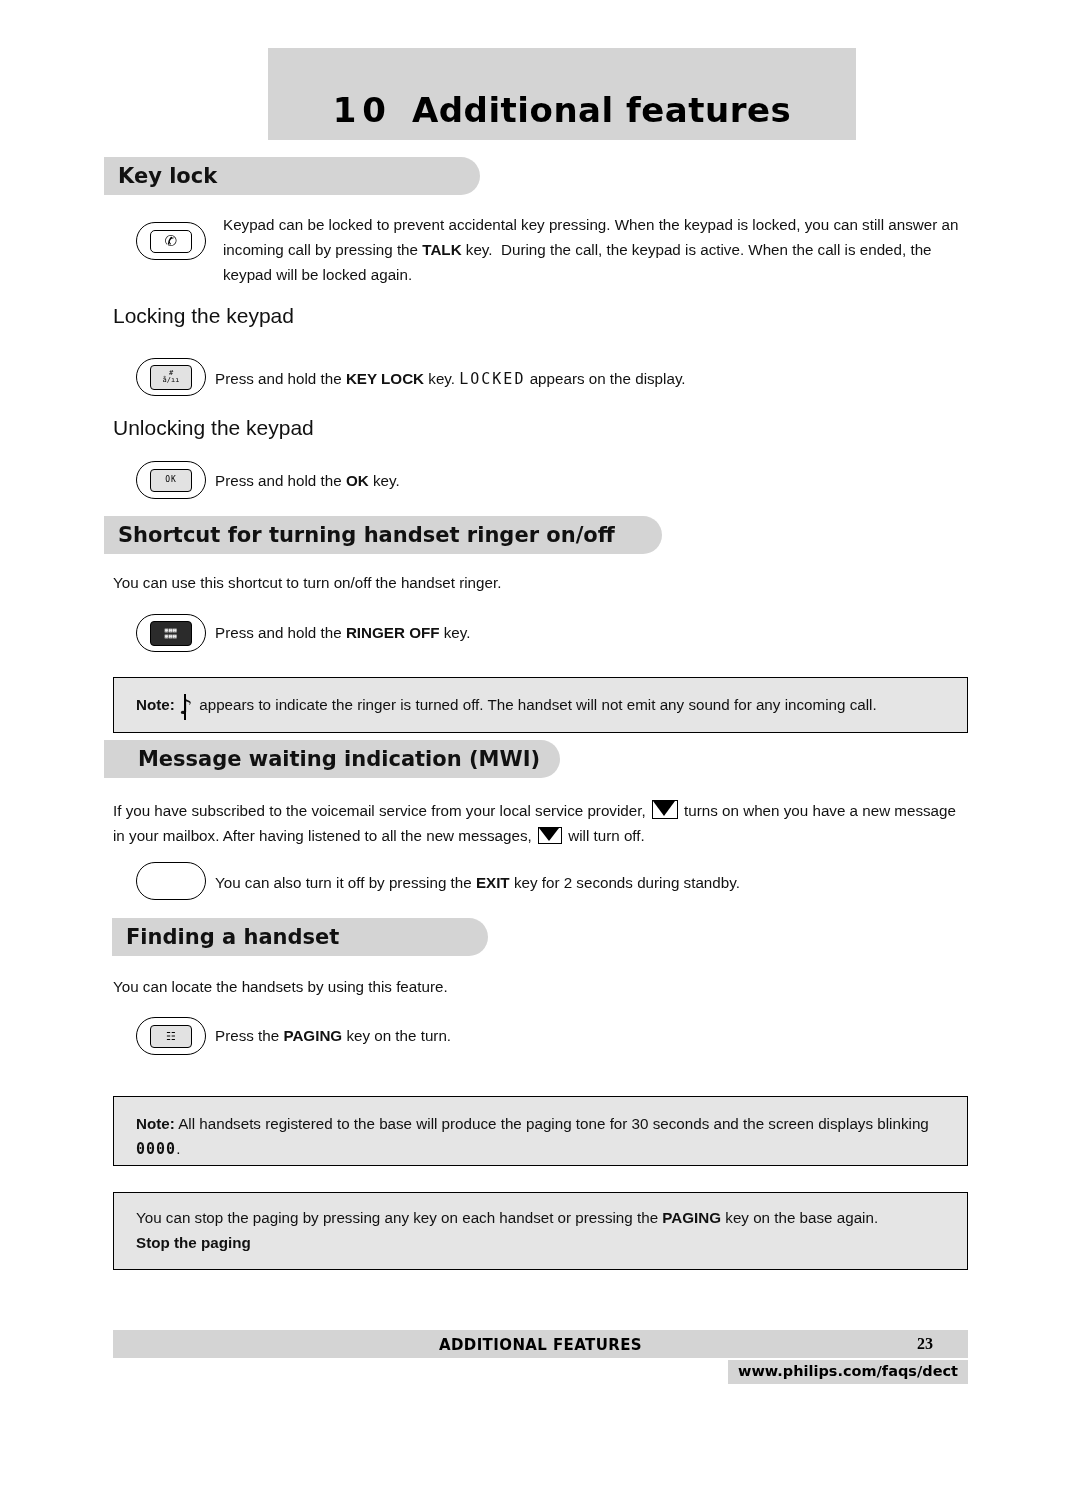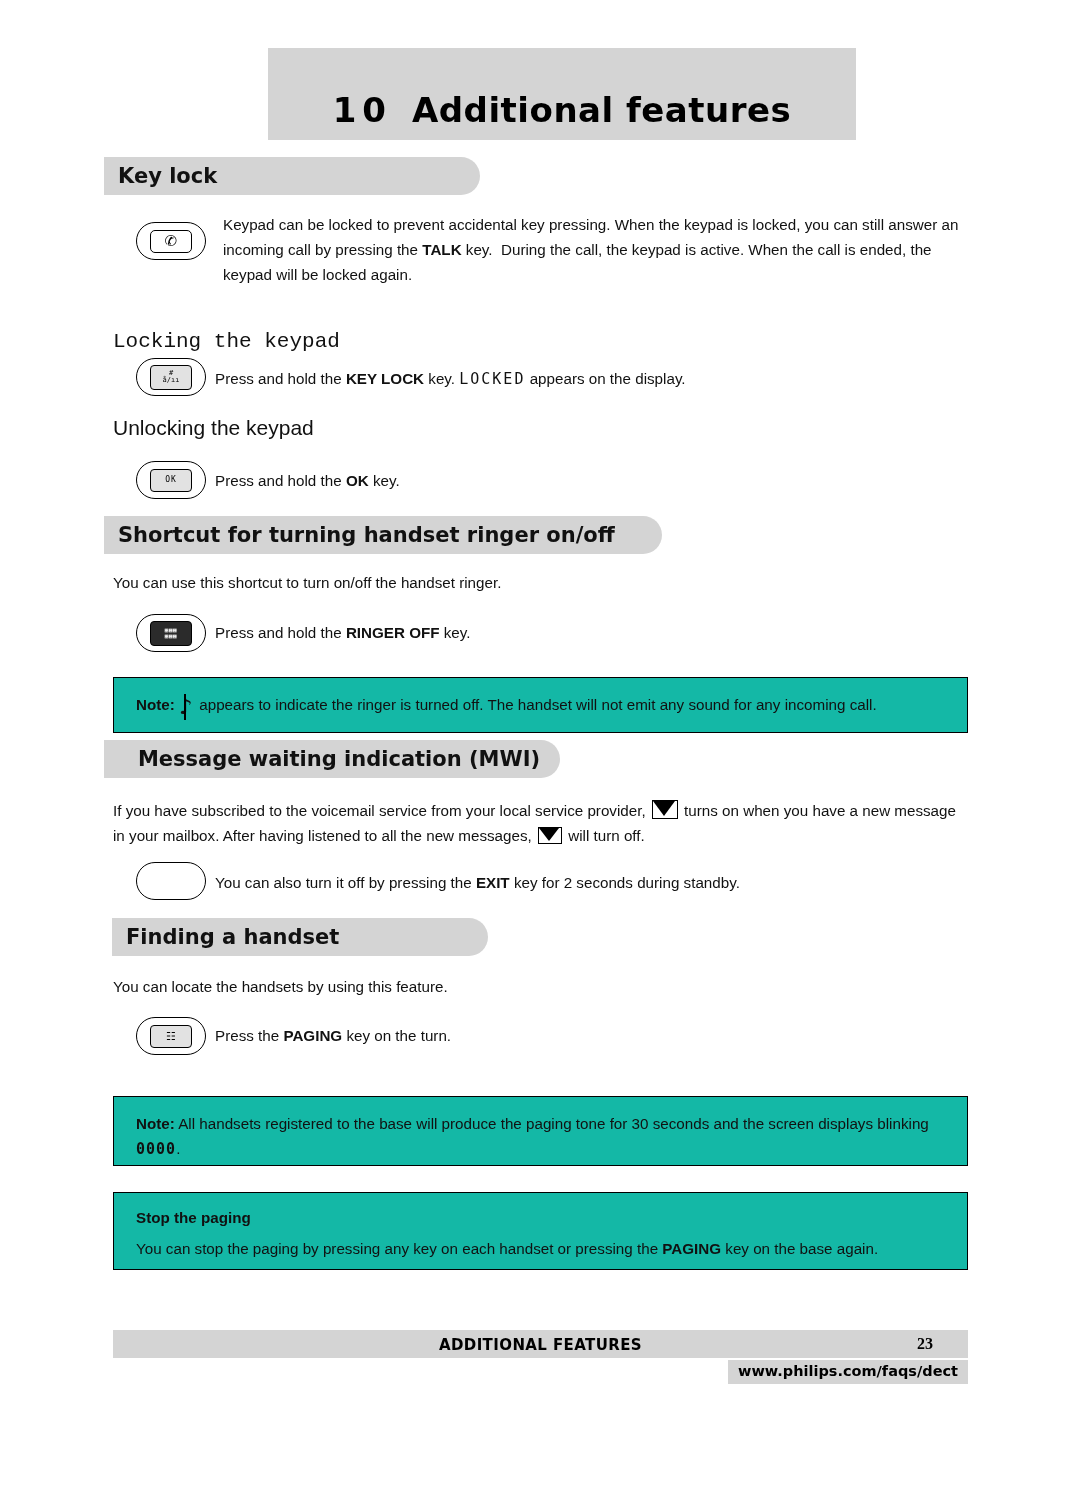--- a/index.html
+++ b/index.html
@@ -147,21 +147,21 @@
     font-size: 15px;
     letter-spacing: 1px;
     font-weight: bold;
   }
 
   
   .note-box {
     position: absolute;
     border: 1.6px solid #000;
     box-sizing: border-box;
-    background: #14b8a6;
+    background: #e5e5e5;
   }
   .note-box .inner {
     padding: 14px 22px;
     font-size: 15.2px;
     line-height: 25px;
     color: #111;
   }
   .note-label { font-weight: bold; }
 
   
@@ -283,21 +283,21 @@
       <span class="handset-glyph">✆</span>
     </div>
   </div>
 
   <div class="body-text" style="left:223px; top:212px; width:760px;">
     Keypad can be locked to prevent accidental key pressing. When the keypad is locked, you can still answer
     an incoming call by pressing the <b>TALK</b> key.&nbsp; During the call, the keypad is active. When the call is ended,
     the keypad will be locked again.
   </div>
 
-  <div class="sub-head" style="left:113px; top:330px;font-family:Liberation Mono, monospace;">Locking the keypad</div>
+  <div class="sub-head" style="left:113px; top:304px;">Locking the keypad</div>
 
   <div class="key" style="left:136px; top:358px;">
     <div class="key-inner tall">
       <span>#</span>
       <span>å/ıı</span>
     </div>
   </div>
 
   <div class="body-text" style="left:215px; top:366px; width:760px;">
     <span>Press and hold the </span><b>KEY LOCK</b><span> key. </span><span class="lcd">LOCKED</span><span> appears on the display.</span>
@@ -372,22 +372,22 @@
   <div class="note-box" style="left:113px; top:1096px; width:855px; height:70px;">
     <div class="inner">
       <span class="note-label">Note:</span>
       <span>All handsets registered to the base will produce the paging tone for 30 seconds and the screen displays blinking</span>
       <span class="lcd-small">0000</span><span>.</span>
     </div>
   </div>
 
   <div class="note-box" style="left:113px; top:1192px; width:855px; height:78px;">
     <div class="inner" style="padding-top:12px;">
+      <div><span>You can stop the paging by pressing any key on each handset or pressing the </span><b>PAGING</b><span> key on the base again.</span></div>
       <div style="font-weight:bold; margin-bottom:6px;">Stop the paging</div>
-      <div><span>You can stop the paging by pressing any key on each handset or pressing the </span><b>PAGING</b><span> key on the base again.</span></div>
     </div>
   </div>
 
   <div class="footer-band"></div>
   <div class="footer-title">ADDITIONAL FEATURES</div>
   <div class="footer-page">23</div>
   <div class="footer-url-band"></div>
   <div class="footer-url">www.philips.com/faqs/dect</div>
 
 </div>

